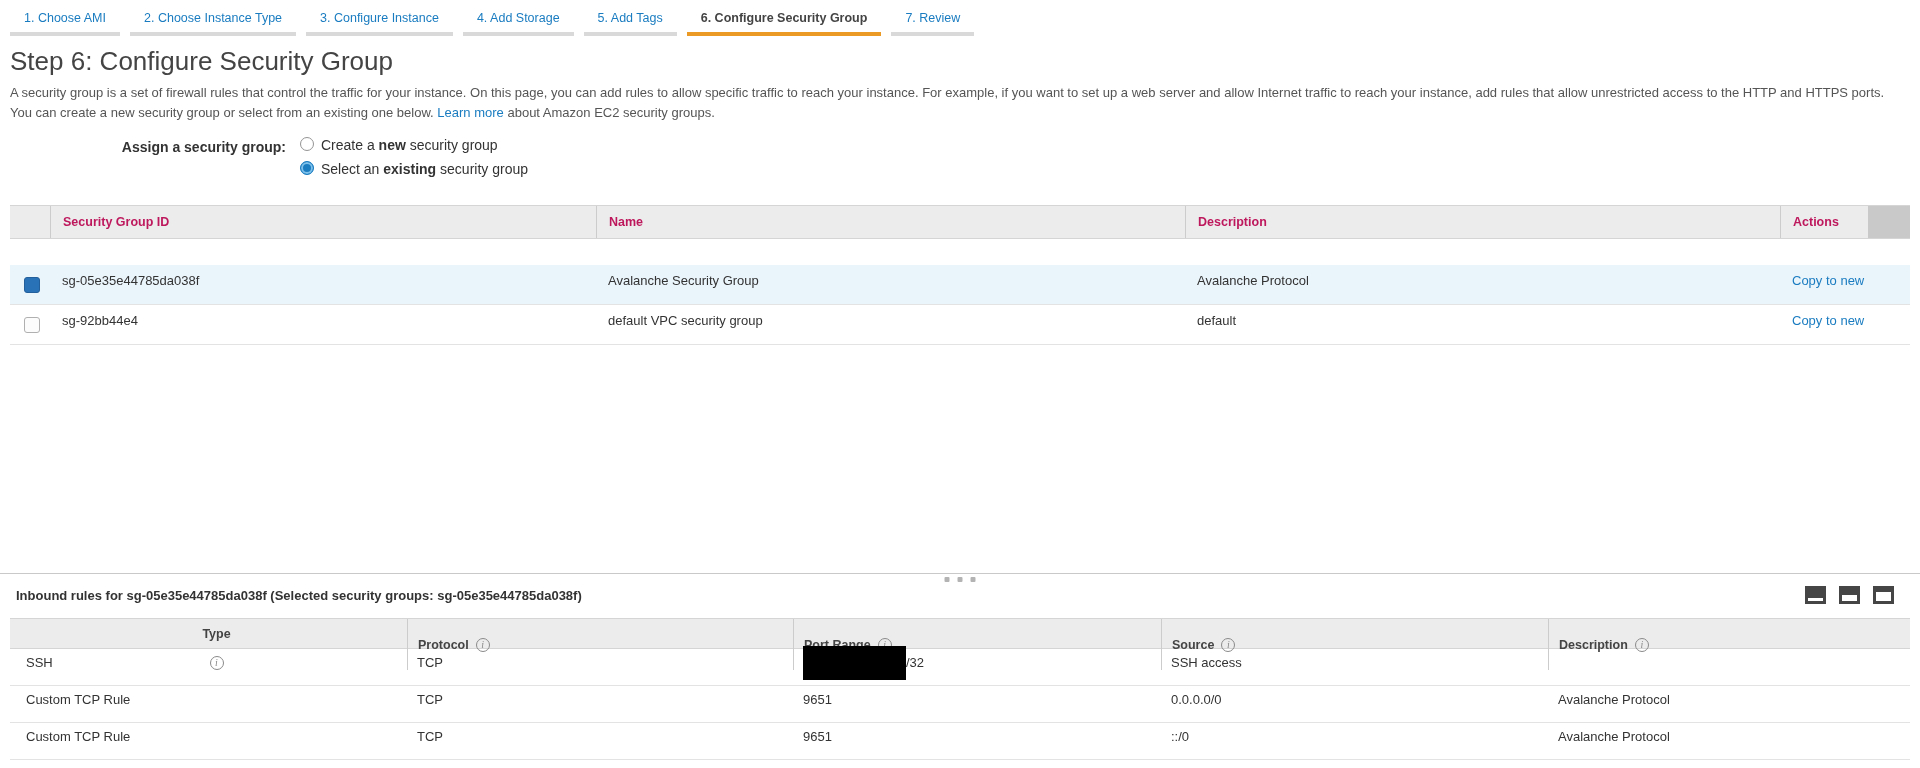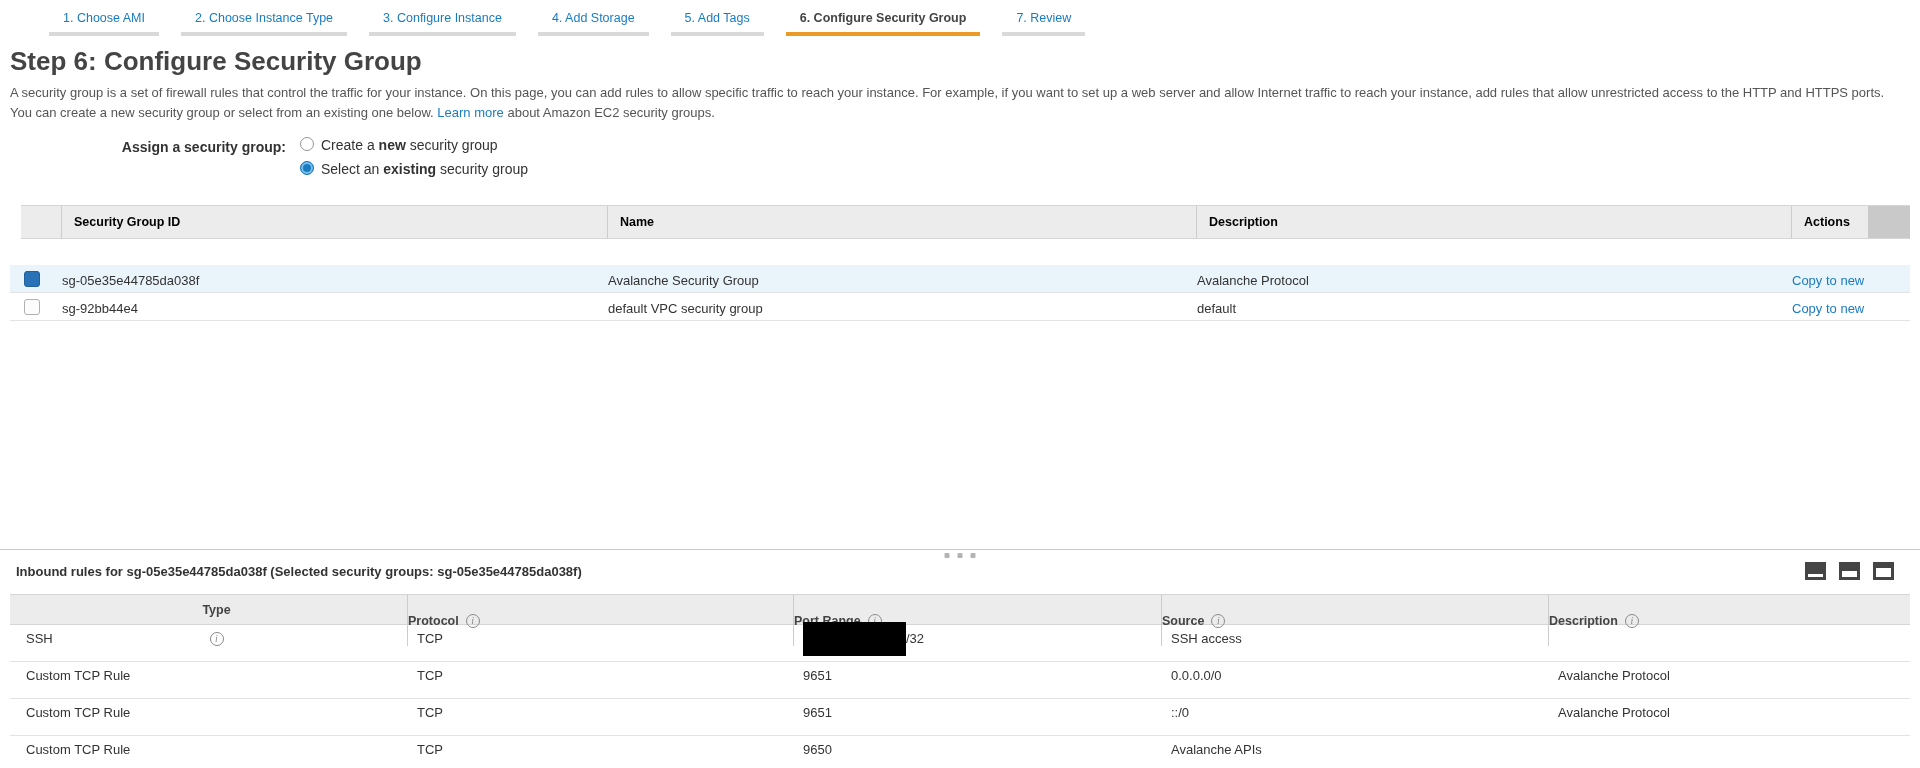--- a/index.html
+++ b/index.html
@@ -1,47 +1,47 @@
 <!DOCTYPE html>
 <html><head>
 <meta charset="utf-8">
 <style>
   * { margin:0; padding:0; box-sizing:border-box; }
   html,body { width:1920px; height:768px; background:#fff; overflow:hidden;
               font-family:"Liberation Sans", sans-serif; }
 
   
-  .tabbar { display:flex; gap:22px; padding:6px 4px 0 10px;margin-left:39px; }
+  .tabbar { display:flex; gap:10px; padding:6px 4px 0 10px; }
   .tab { font-size:12.5px; color:#1a7cc0; padding:5px 14px 7px; border-bottom:4px solid #d9d9d9;
          cursor:pointer; white-space:nowrap; }
   .tab.active { color:#444; font-weight:bold; border-bottom-color:#eb9a26; }
 
   
-  h1 { font-size:26px; font-weight:700; color:#444; margin:10px 0 6px 10px; }
+  h1 { font-size:26px; font-weight:400; color:#444; margin:10px 0 6px 10px; }
   .desc { font-size:13px; color:#555; line-height:20px; margin:0 14px 0 10px; }
   .desc a { color:#1a7cc0; text-decoration:none; cursor:pointer; }
 
   
   .assign { display:flex; margin-top:14px; font-size:14px; color:#333; }
   .assign-label { width:300px; text-align:right; font-weight:bold; padding-right:14px; padding-top:2px; }
   .option { display:flex; margin-bottom:8px; cursor:pointer; }
   .radio { width:14px; height:14px; border-radius:50%; border:1px solid #949494; background:#fff;
            margin-right:7px; position:relative; flex:0 0 auto; }
   .radio.checked { border-color:#1a7cc0; background:#1a7cc0; box-shadow:inset 0 0 0 2px #7dc0ea; }
 
   
   .sg-table { margin:20px 10px 0; position:relative; }
   .sg-head { display:grid; grid-template-columns:40px 546px 589px 595px 1fr; background:#ececec;
-             height:34px; line-height:33px; font-size:12.5px; font-weight:bold; color:#000000;
-             border-top:1px solid #d5d5d5; border-bottom:1px solid #d5d5d5; position:relative;margin-left:11px; }
+             height:34px; line-height:33px; font-size:12.5px; font-weight:bold; color:#be185d;
+             border-top:1px solid #d5d5d5; border-bottom:1px solid #d5d5d5; position:relative; }
   .sg-head .hcell { padding-left:12px; border-left:1px solid #ccc; overflow:hidden; }
   .sg-head .hcell.first { border-left:none; }
   .sg-scrollblock { position:absolute; right:0; top:0; bottom:0; width:42px; background:#c9c9c9; }
   .sg-spacer { height:26px; }
-  .sg-row { display:grid; grid-template-columns:40px 546px 589px 595px 1fr; height:28px;
+  .sg-row { display:grid; grid-template-columns:40px 546px 589px 595px 1fr; height:40px;
             line-height:32px; font-size:13px; color:#333; border-bottom:1px solid #e3e3e3; }
   .sg-row.selected { background:#eaf4fb; }
   .sg-row .cell { padding-left:12px; overflow:hidden; white-space:nowrap; }
   .sg-row .cell.c-check { padding-left:14px; display:flex; align-items:center; }
   .checkbox { width:16px; height:16px; border-radius:3px; border:1px solid #b0b0b0; background:#fcfcfc;
               display:inline-block; cursor:pointer; }
   .checkbox.checked { background:#2a72b8; border-color:#225f9b; }
   .link { color:#1a7cc0; cursor:pointer; }
 
   .sg-bodyspace { height:228px; }
@@ -58,21 +58,21 @@
   .pane-icon { width:21px; height:18px; background:#454545; position:relative; cursor:pointer; }
   .pane-icon .slot { position:absolute; left:3px; right:3px; bottom:3px; background:#fff; }
   .pane-icon.small .slot { height:3px; }
   .pane-icon.half  .slot { height:6px; }
   .pane-icon.large .slot { height:9px; }
 
   .in-table { margin:14px 10px 0; }
   .in-head { display:grid; grid-template-columns:397px 386px 368px 387px 1fr; background:#ececec;
              height:31px; line-height:30px; font-size:12.5px; font-weight:bold; color:#444;
              border-top:1px solid #d5d5d5; border-bottom:1px solid #d5d5d5; }
-  .in-head .hcell { border-left:1px solid #ccc; display:flex; align-items:center; gap:7px; }
+  .in-head .hcell { padding-left:10px; border-left:1px solid #ccc; display:flex; align-items:center; gap:7px; }
   .in-head .hcell.first { border-left:none; padding-left:16px;flex-direction:column; }
   .info-icon { width:14px; height:14px; border-radius:50%; border:1px solid #8a8a8a; color:#8a8a8a;
                font-size:10px; line-height:12px; text-align:center; font-weight:normal;
                font-family:"Liberation Serif", serif; font-style:italic; display:inline-block; }
   .in-row { display:grid; grid-template-columns:397px 386px 368px 387px 1fr; height:37px;
             line-height:28px; font-size:13px; color:#333; border-bottom:1px solid #e3e3e3; }
   .in-row .cell { padding-left:10px; overflow:visible; white-space:nowrap; }
   .in-row .cell.c-type { padding-left:16px; }
   .in-row .cell.c-source { position:relative; }
   .redact-box { position:absolute; left:10px; top:-3px; height:34px; width:103px; background:#000; z-index:2; }

